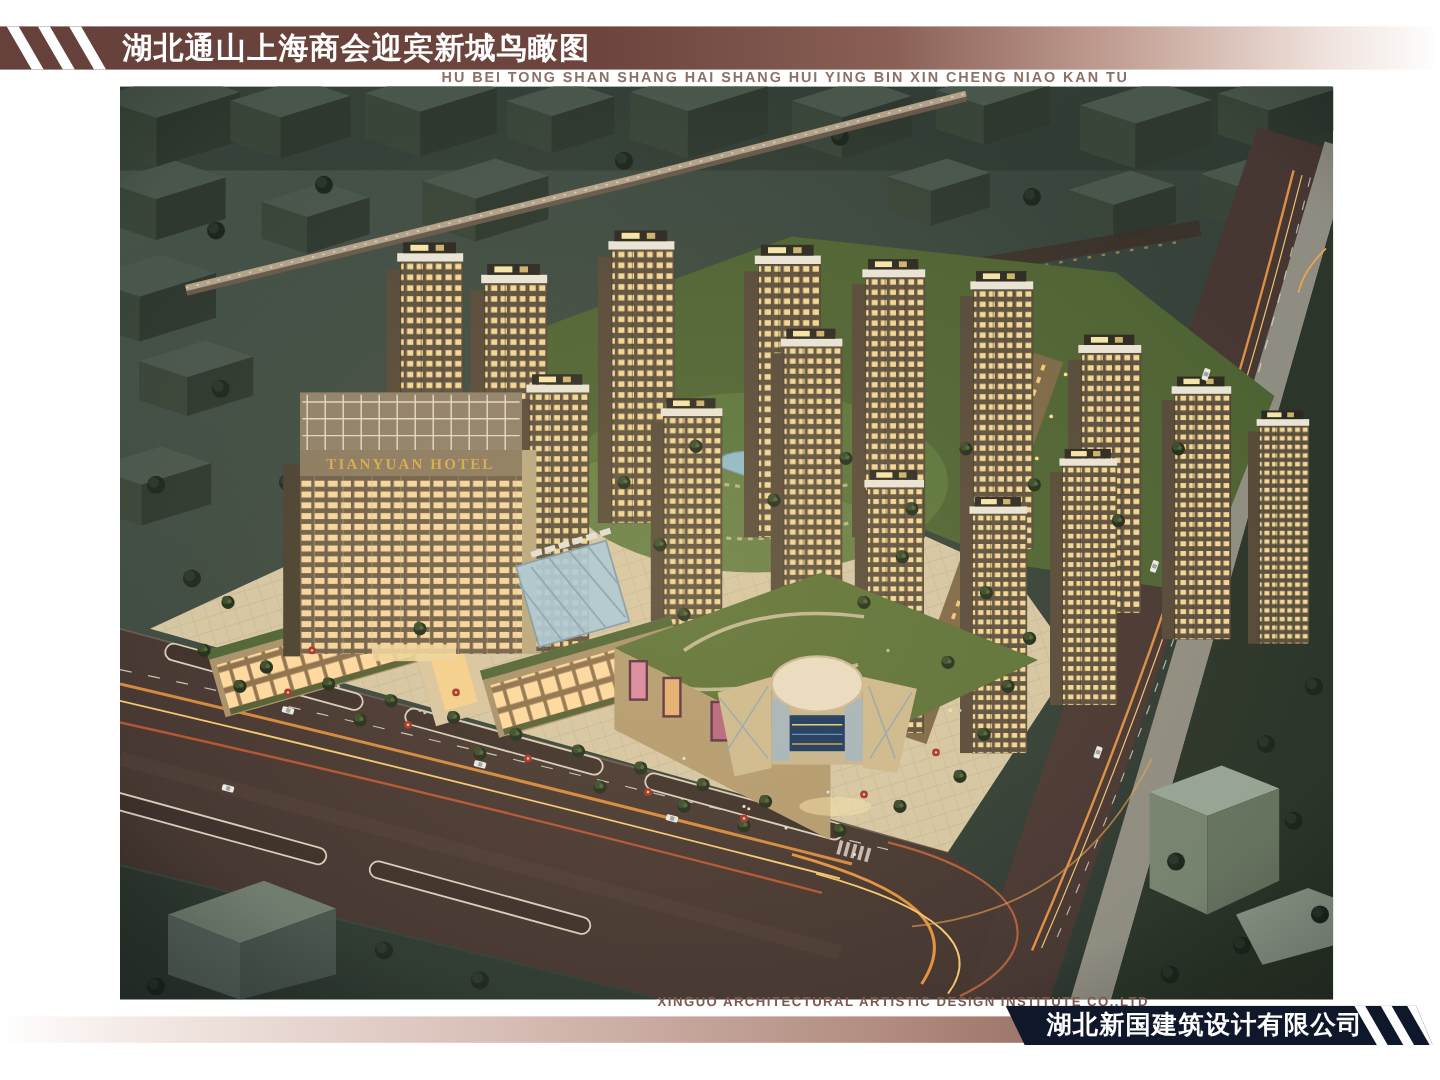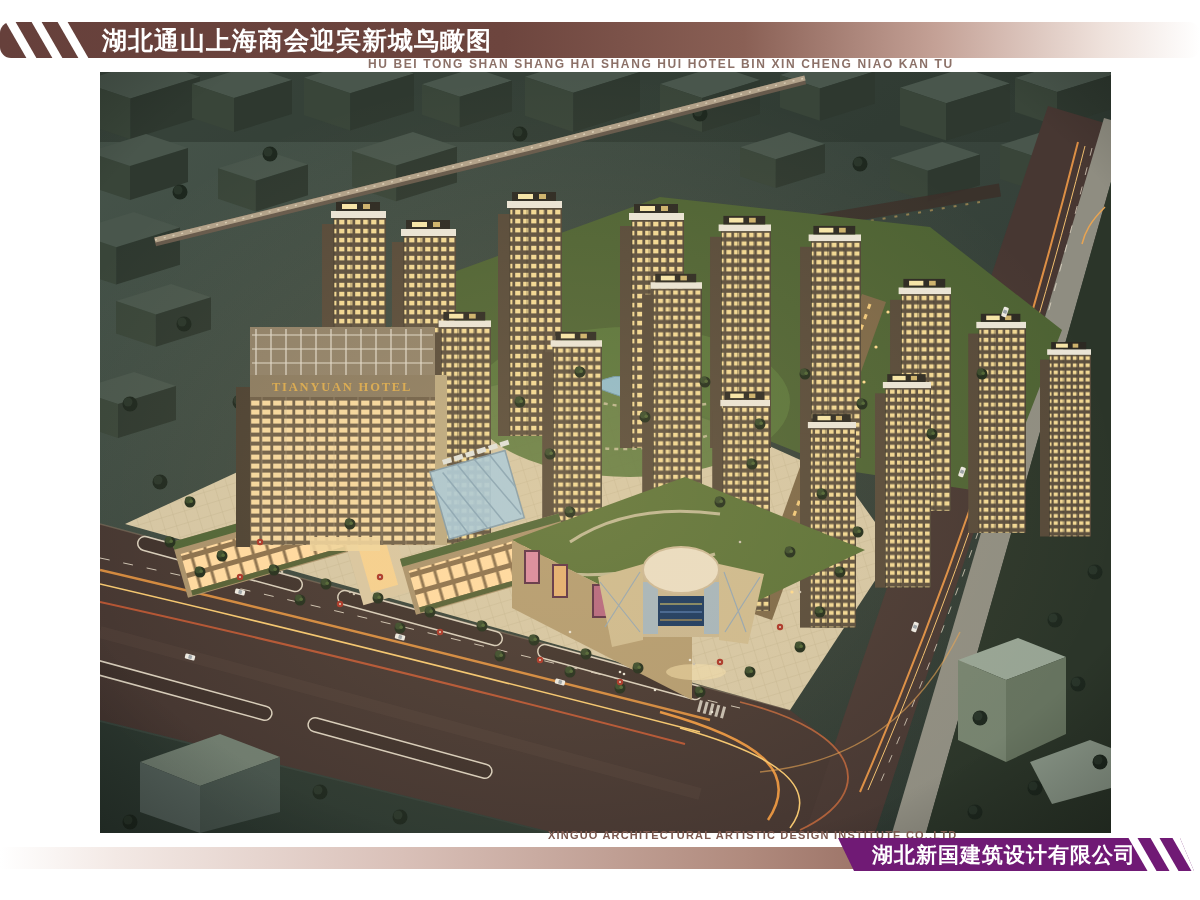--- a/index.html
+++ b/index.html
@@ -4,21 +4,20 @@
 <style>
   html,body{margin:0;padding:0;}
   body{
     width:1200px;height:900px;position:relative;background:#ffffff;overflow:hidden;
     font-family:"Liberation Sans", sans-serif;
   }
   
   .header-bar{
     position:absolute;left:0;top:22px;width:1200px;height:36px;
     background:linear-gradient(90deg,#66403b 0%,#6d453e 42%,#8a6055 62%,#c4a196 78%,#efe2dc 92%,#ffffff 100%);
-    border-radius:11px;
   }
   .hstripe{position:absolute;top:0;width:10px;height:36px;background:#ffffff;transform:skewX(30deg);}
   .hs1{left:16px;} .hs2{left:42px;} .hs3{left:68px;}
   .header-title{
     position:absolute;left:102px;top:0;height:36px;line-height:37px;
     color:#ffffff;font-weight:bold;font-size:25px;letter-spacing:1px;white-space:nowrap;
   }
   .header-pinyin{
     position:absolute;left:368px;top:57px;color:#8c7168;font-weight:bold;
     font-size:12px;letter-spacing:1.6px;white-space:nowrap;
@@ -28,40 +27,40 @@
   
   .footer-en{
     position:absolute;left:548px;top:829px;color:#7d5a50;font-weight:bold;
     font-size:11px;letter-spacing:1.2px;white-space:nowrap;text-align:center;
   }
   .footer-strip{
     position:absolute;left:0;top:847px;width:1150px;height:22px;
     background:linear-gradient(90deg,#ffffff 0%,#f3e9e5 10%,#d9c0b8 35%,#b08a7d 65%,#8a5f54 85%,#74493f 100%);
   }
   .footer-block{
-    position:absolute;left:838px;top:838px;width:356px;height:33px;background:#701a75;
+    position:absolute;left:838px;top:838px;width:356px;height:33px;background:#0f172a;
     clip-path:polygon(0 0, calc(100% - 14px) 0, 100% 100%, 16px 100%);
   }
   .footer-cn{
     position:absolute;left:34px;top:0;height:33px;line-height:34px;color:#ffffff;
     font-weight:bold;font-size:21px;letter-spacing:1px;white-space:nowrap;
   }
   .fstripe{position:absolute;top:0;width:9px;height:33px;background:#ffffff;transform:skewX(30deg);}
   .fs1{left:300px;} .fs2{left:322px;} .fs3{left:344px;}
 </style>
 </head>
 <body>
 
 <div class="header-bar">
   <div class="hstripe hs1"></div>
   <div class="hstripe hs2"></div>
   <div class="hstripe hs3"></div>
   <div class="header-title">湖北通山上海商会迎宾新城鸟瞰图</div>
 </div>
-<div class="header-pinyin">HU BEI TONG SHAN SHANG HAI SHANG HUI HOTEL BIN XIN CHENG NIAO KAN TU</div>
+<div class="header-pinyin">HU BEI TONG SHAN SHANG HAI SHANG HUI YING BIN XIN CHENG NIAO KAN TU</div>
 
 <svg class="scene" viewBox="0 0 1011 761">
   <defs>
     <linearGradient id="bgGrad" x1="0" y1="0" x2="1" y2="1">
       <stop offset="0" stop-color="#47554b"></stop>
         <stop offset="0.45" stop-color="#38443c"></stop>
         <stop offset="1" stop-color="#2b352e"></stop>
     </linearGradient>
     <radialGradient id="glow" cx="0.46" cy="0.55" r="0.55">
       <stop offset="0" stop-color="#ffdf9e" stop-opacity="0.14"></stop>

